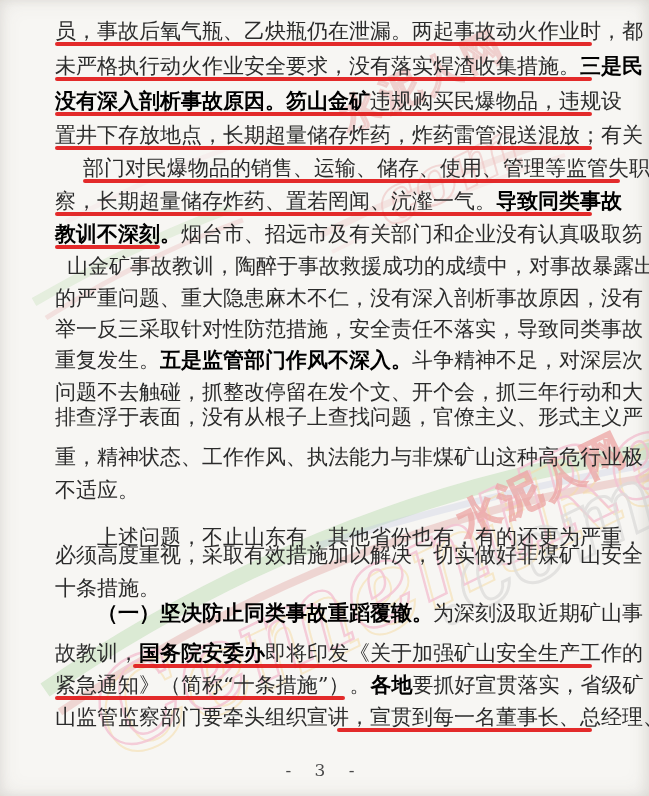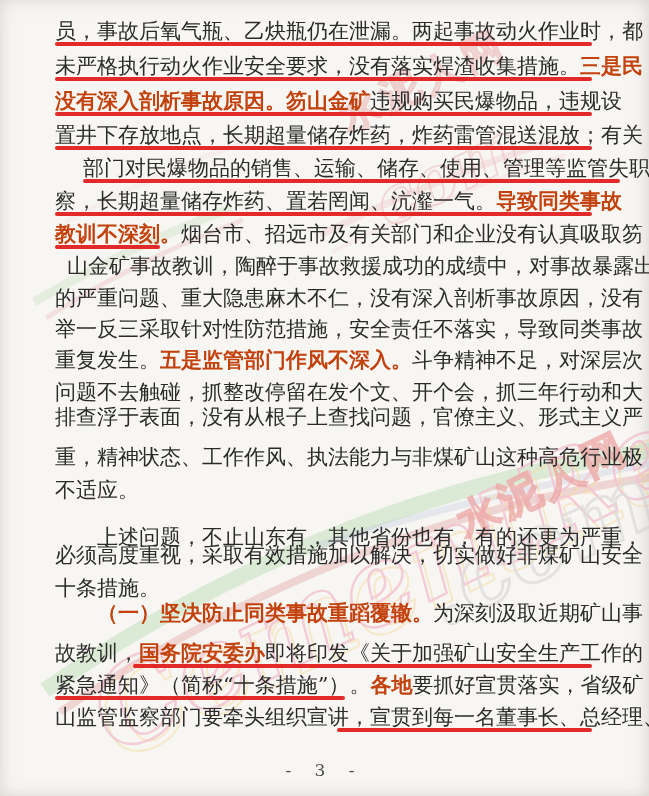--- a/index.html
+++ b/index.html
@@ -17,21 +17,21 @@
   }
   .lines{position:absolute;left:0;top:0;width:649px;height:796px;z-index:2;}
   .line{
     position:absolute;left:55px;width:537px;height:30px;
     font-size:21px;line-height:26px;color:#2b2b2b;
     text-align:justify;text-align-last:justify;
     white-space:nowrap;letter-spacing:0;
   }
   .line.nojust{text-align:right;text-align-last:left;}
   .line span{white-space:nowrap;}
-  .line .b{font-weight:bold;color:#c2410c;}
+  .line .b{font-weight:bold;color:#000000;}
   .line .ul{
     position:absolute;top:24px;height:4px;background:#e01414;
     border-radius:2px;opacity:.9;display:block;
   }
   .page-number{
     position:absolute;left:0;top:760px;width:649px;z-index:2;
     text-align:center;font-size:17px;color:#4a4a4a;letter-spacing:9px;
     font-family:"DejaVu Serif","Liberation Serif",serif;
   }
   .wm-latin{font-family:"DejaVu Serif","Liberation Serif",serif;font-style:italic;font-weight:bold;}

